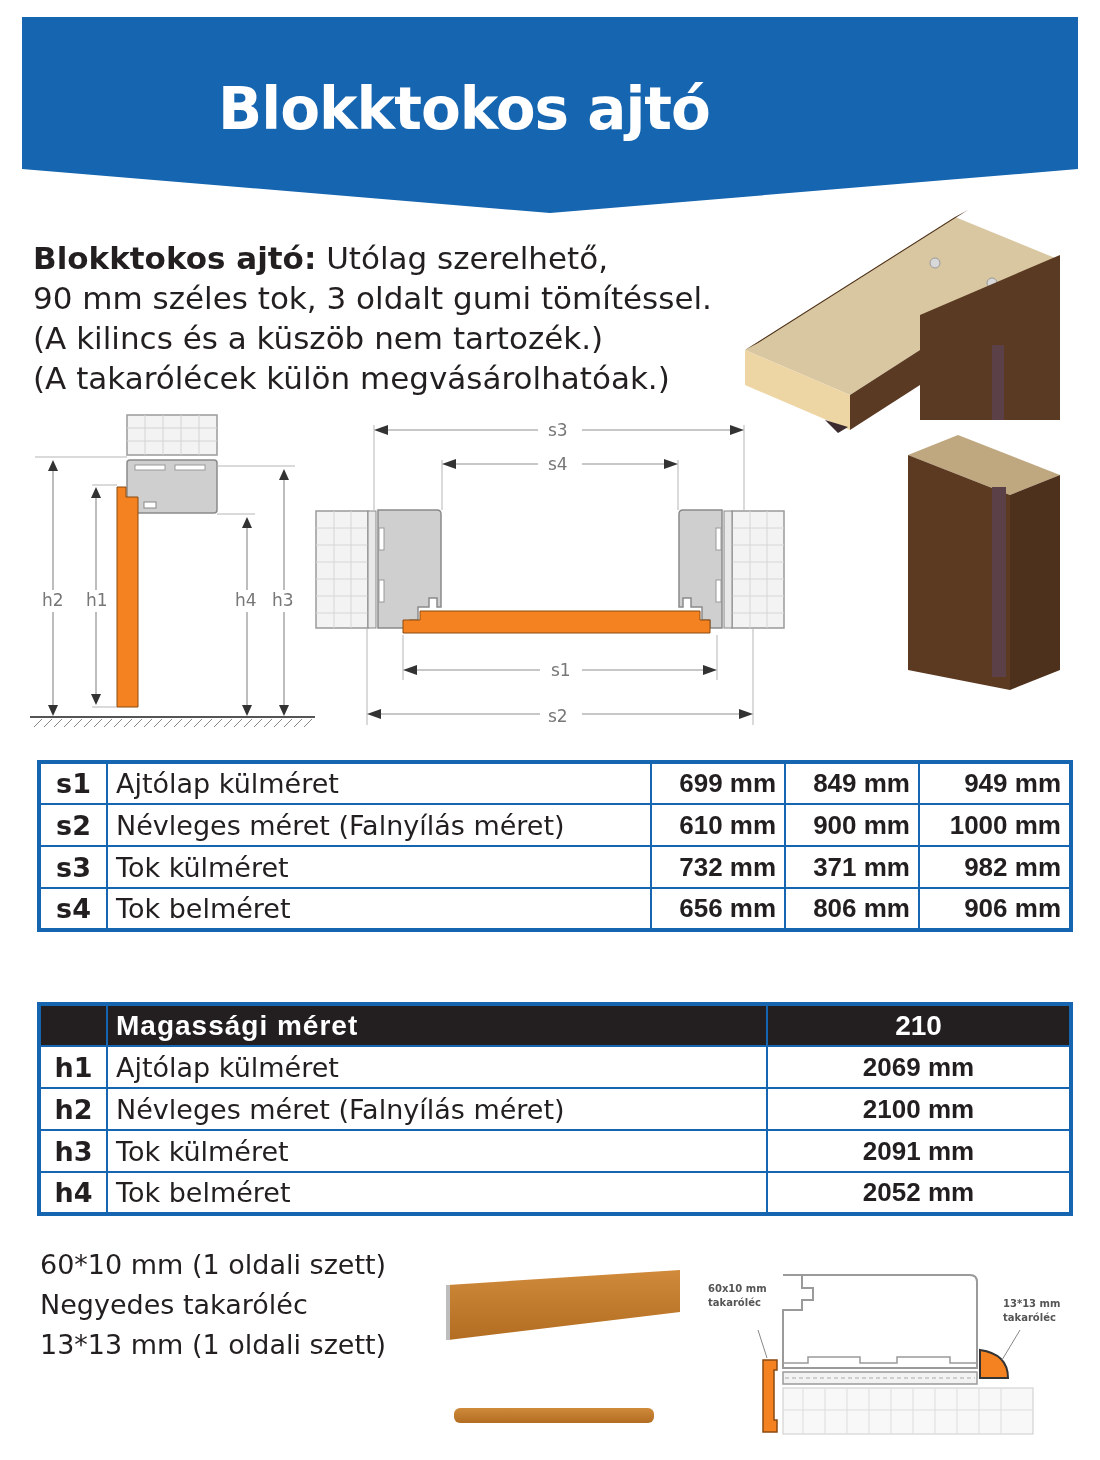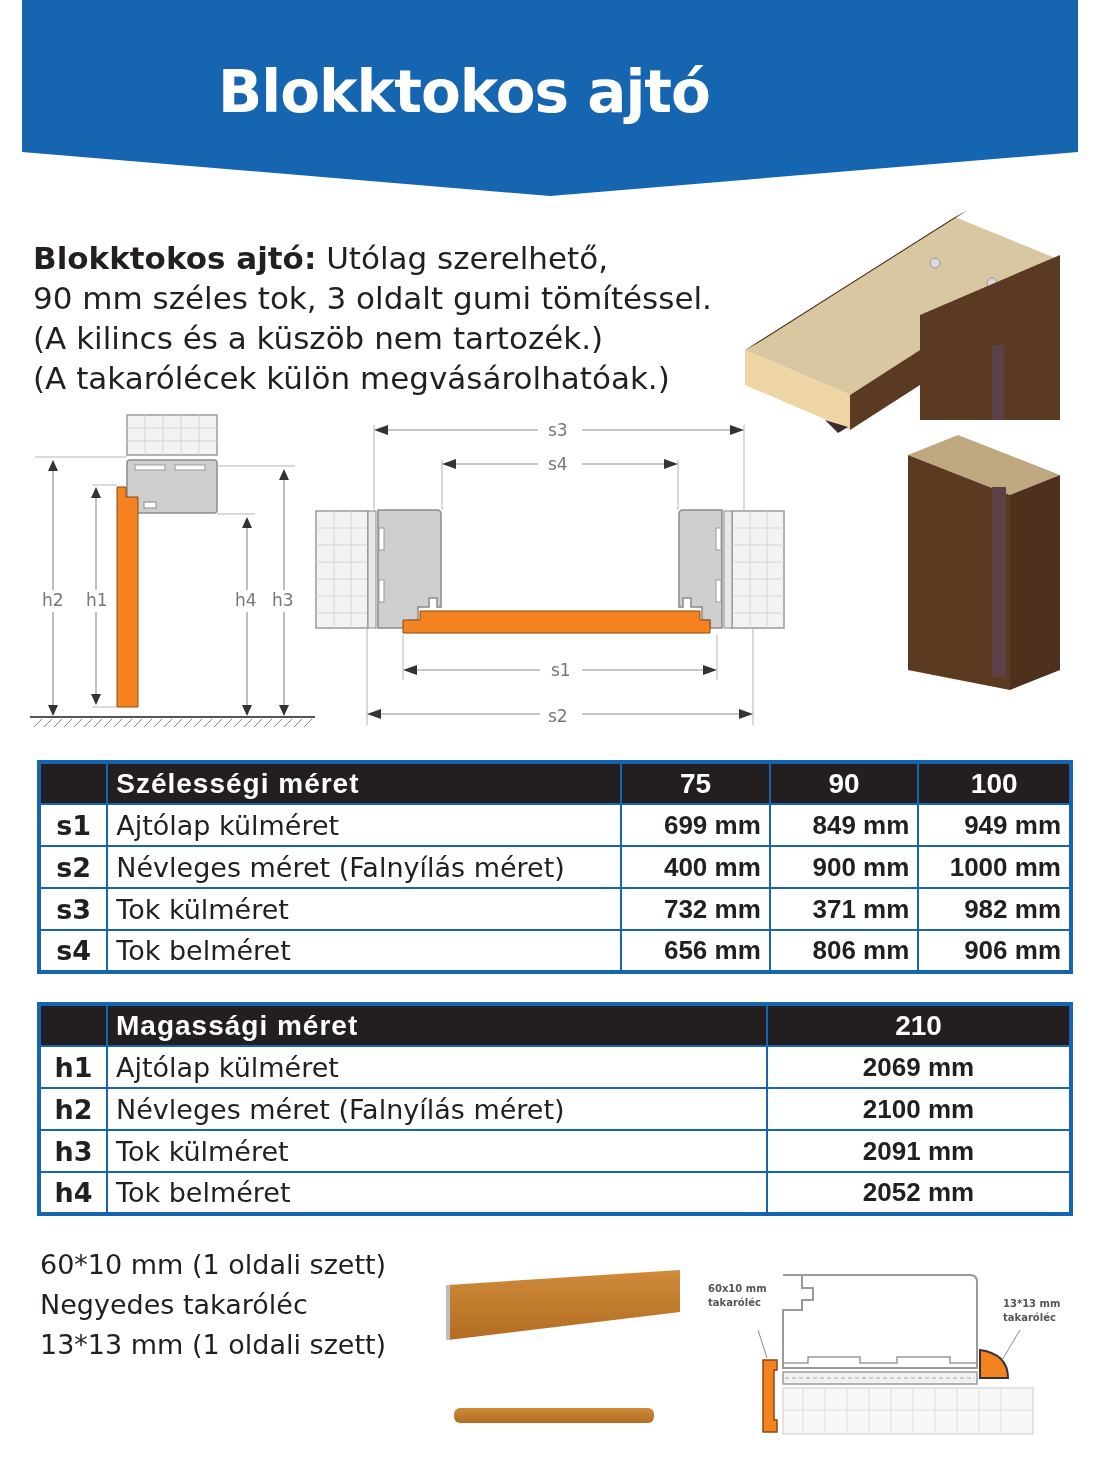--- a/index.html
+++ b/index.html
@@ -1,20 +1,20 @@
 <!DOCTYPE html>
 <html><head>
 <meta charset="utf-8">
 <style>
   * { box-sizing: border-box; margin: 0; padding: 0; }
   html, body { width: 1100px; height: 1460px; background: #ffffff; overflow: hidden; }
   body { position: relative; font-family: "DejaVu Sans", sans-serif; color: #231f20; }
 
   
-  .banner { position: absolute; left: 22px; top: 0; width: 884px; height: 196px; }
+  .banner { position: absolute; left: 22px; top: 17px; width: 884px; height: 196px; }
   .banner svg { position: absolute; left: 0; top: 0; }
   .banner-title {
     position: absolute; left: 0; top: 58px; width: 100%; text-align: center;
     color: #ffffff; font-family: "DejaVu Sans", sans-serif; font-weight: bold;
     font-size: 58px; letter-spacing: -1px;
   }
 
   
   .intro { position: absolute; left: 33px; top: 238px; width: 700px; font-size: 31px; line-height: 40px; }
   .intro .lead { font-weight: bold; }
@@ -240,38 +240,31 @@
   <polygon points="95,215 118,222 108,228" fill="#3b2a2e"></polygon>
 
   <polygon points="178,250 228,230 330,270 280,290" fill="#bfa880"></polygon>
   <polygon points="178,250 280,290 280,485 178,465" fill="#5c3a22"></polygon>
   <polygon points="280,290 330,270 330,465 280,485" fill="#4e311c"></polygon>
   <rect x="262" y="282" width="14" height="190" fill="#5c4048"></rect>
 </svg>
 
 <table class="spec" style="top:760px;width:1036px">
   <tbody>
-      <tr>
-    <th style="width:68px"></th>
-    <th class="label-head" style="width:512px">Szélességi méret</th>
-    <th style="width:148px">75</th>
-    <th style="width:148px">90</th>
-    <th style="width:152px">100</th>
-  </tr>
   <tr>
     <td class="code">s1</td>
     <td class="label">Ajtólap külméret</td>
     <td class="val">699 mm</td>
     <td class="val">849 mm</td>
     <td class="val">949 mm</td>
   </tr>
   <tr>
     <td class="code">s2</td>
     <td class="label">Névleges méret (Falnyílás méret)</td>
-    <td class="val">400 mm</td>
+    <td class="val">610 mm</td>
     <td class="val">900 mm</td>
     <td class="val">1000 mm</td>
   </tr>
   <tr>
     <td class="code">s3</td>
     <td class="label">Tok külméret</td>
     <td class="val">732 mm</td>
     <td class="val">371 mm</td>
     <td class="val">982 mm</td>
   </tr>

